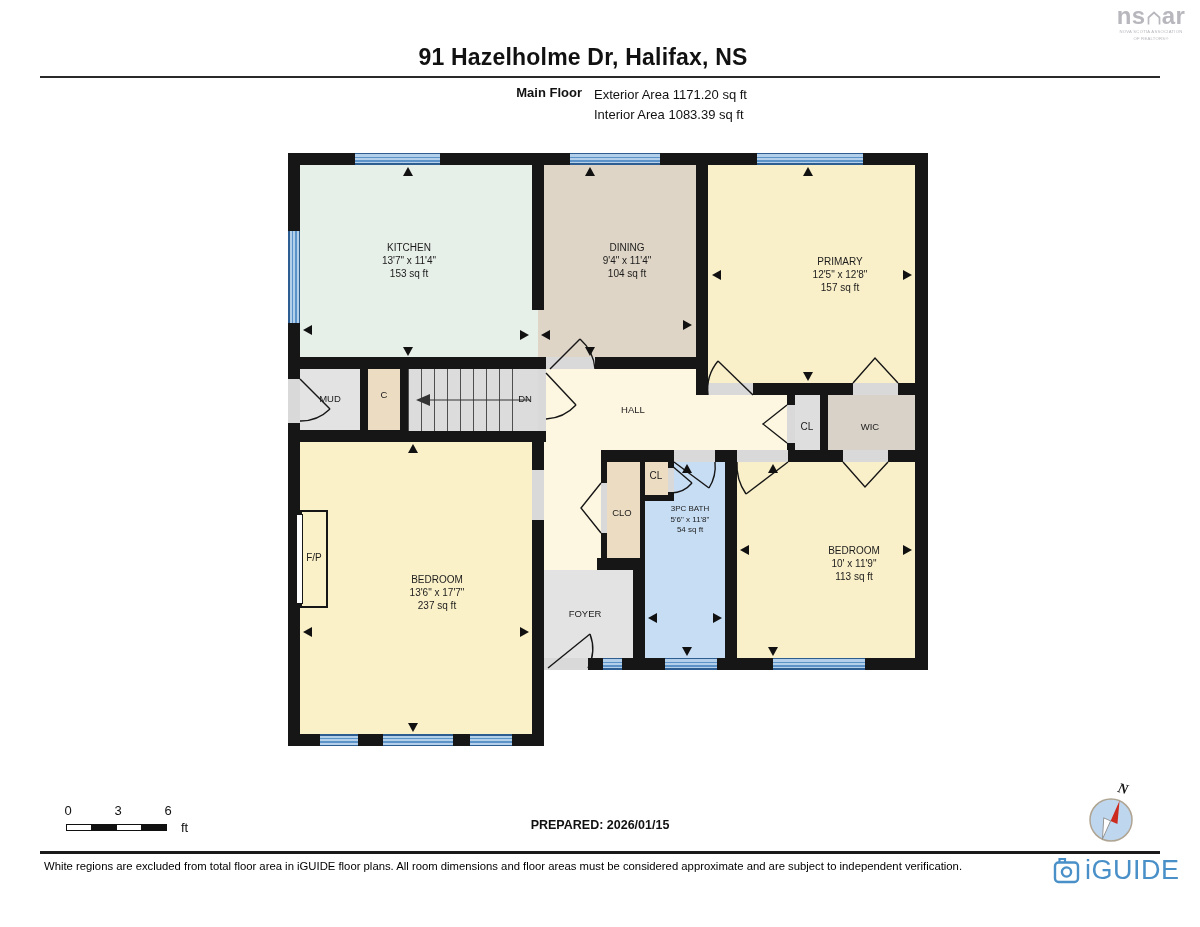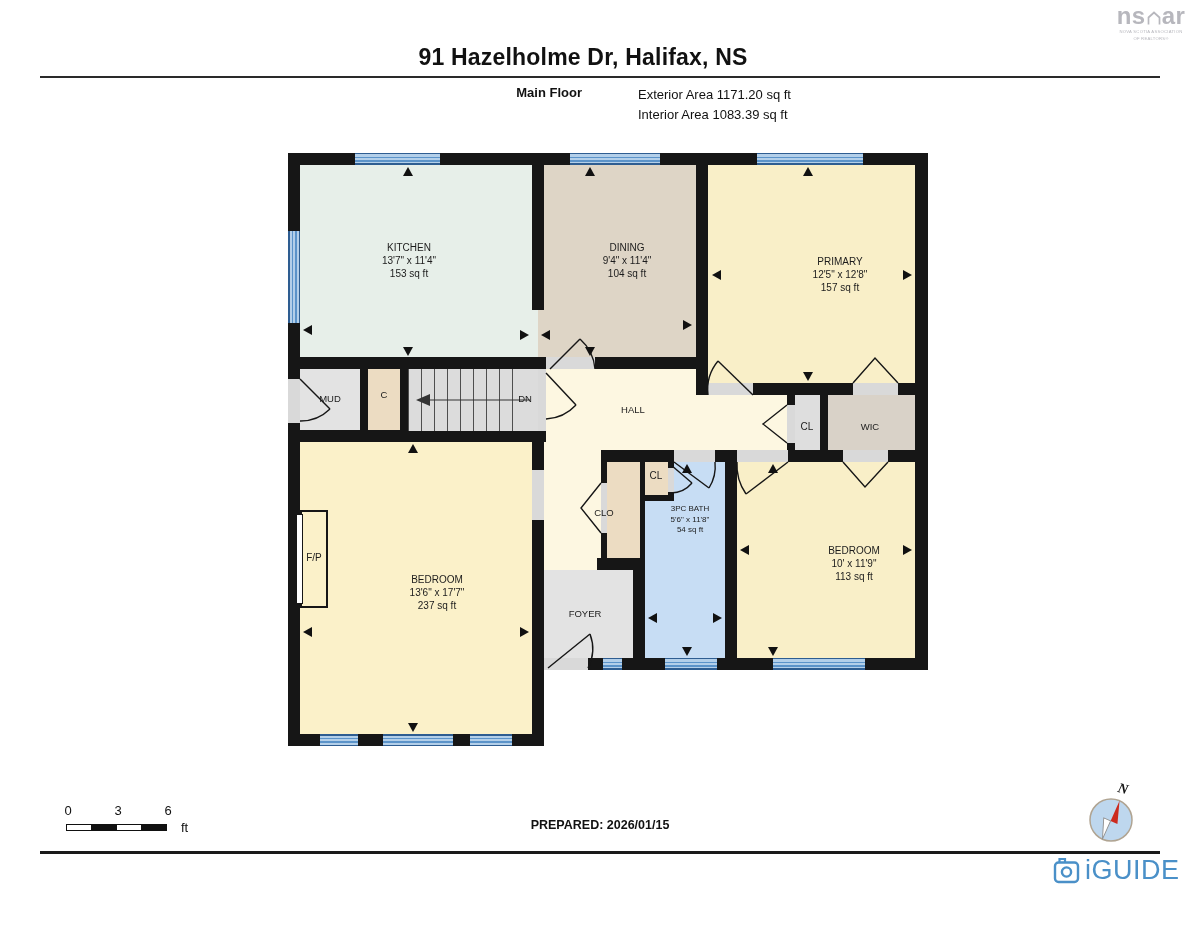--- a/index.html
+++ b/index.html
@@ -4,21 +4,21 @@
 <style>
   html,body{margin:0;padding:0;background:#fff;}
   .page{position:relative;width:1200px;height:927px;background:#fff;overflow:hidden;
         font-family:"Liberation Sans",sans-serif;color:#111;}
   
   .title{position:absolute;top:44px;left:0;width:1166px;text-align:center;
          font-size:23px;font-weight:bold;letter-spacing:.2px;}
   .rule-top{position:absolute;left:40px;right:40px;top:76px;height:2px;background:#2a2a2a;}
   .floor-label{position:absolute;top:85px;left:400px;width:182px;text-align:right;
                font-size:13px;font-weight:bold;}
-  .area-lines{position:absolute;top:85px;left:594px;font-size:13px;line-height:20px;margin-left:44px;}
+  .area-lines{position:absolute;top:85px;left:594px;font-size:13px;line-height:20px;}
   
   .nsar{position:absolute;top:6px;right:12px;width:74px;text-align:center;color:#b7b7bd;}
   .nsar-row{display:flex;align-items:flex-end;justify-content:center;font-size:24px;
             font-weight:600;line-height:.85;letter-spacing:.5px;}
   .nsar-sub{font-size:4.2px;letter-spacing:.25px;margin-top:3px;line-height:1.5;}
   
   .plan{position:absolute;left:288px;top:153px;width:600px;height:593px;}
   .f,.w,.g,.winh,.winv{position:absolute;}
   .w{background:#161616;}
   .g{background:#d9d9d9;}
@@ -261,21 +261,21 @@
       </div>
       <div class="lb s" style="left:345px;top:257px;">
         <span>HALL</span>
       </div>
       <div class="lb xs" style="left:519px;top:274px;">
         <span>CL</span>
       </div>
       <div class="lb s" style="left:582px;top:274px;">
         <span>WIC</span>
       </div>
-      <div class="lb s" style="left:316px;top:360px;">
+      <div class="lb s" style="left:334px;top:360px;">
         <span>CLO</span>
       </div>
       <div class="lb xs" style="left:368px;top:323px;">
         <span>CL</span>
       </div>
       <div class="lb xs" style="left:26px;top:405px;">
         <span>F/P</span>
       </div>
       <div class="lb s" style="left:297px;top:461px;">
         <span>FOYER</span>
@@ -301,20 +301,21 @@
   <svg class="compass" width="62" height="70" viewBox="0 0 62 70">
     <text x="36" y="16" transform="rotate(15 36 12)" font-style="italic" font-weight="bold" font-size="14" fill="#111" font-family="Liberation Serif, serif">N</text>
     <circle cx="29" cy="44" r="21" fill="#bed7ee" stroke="#b0a492" stroke-width="1.5"></circle>
     <g transform="rotate(24 29 44)">
       <polygon points="29,23 36.5,45 29,45" fill="#cc2a1e"></polygon>
       <polygon points="29,45 21.5,45 29,65" fill="#ffffff" stroke="#8f8f8f" stroke-width="0.9"></polygon>
     </g>
   </svg>
 
   <div class="rule-bot"></div>
+  <div class="disclaimer">White regions are excluded from total floor area in iGUIDE floor plans. All room dimensions and floor areas must be considered approximate and are subject to independent verification.</div>
   <div class="iguide">
     <svg width="27" height="27" viewBox="0 0 27 27">
       <path d="M6.5 5.5 V2 H12 V5.5" fill="none" stroke="#4a90c8" stroke-width="2.2"></path>
       <rect x="2" y="5.5" width="23" height="19.5" rx="3.5" fill="none" stroke="#4a90c8" stroke-width="2.4"></rect>
       <circle cx="13.5" cy="15" r="4.6" fill="none" stroke="#4a90c8" stroke-width="2.4"></circle>
     </svg>
     <span class="iguide-text">iGUIDE</span>
   </div>
 
 </div>

